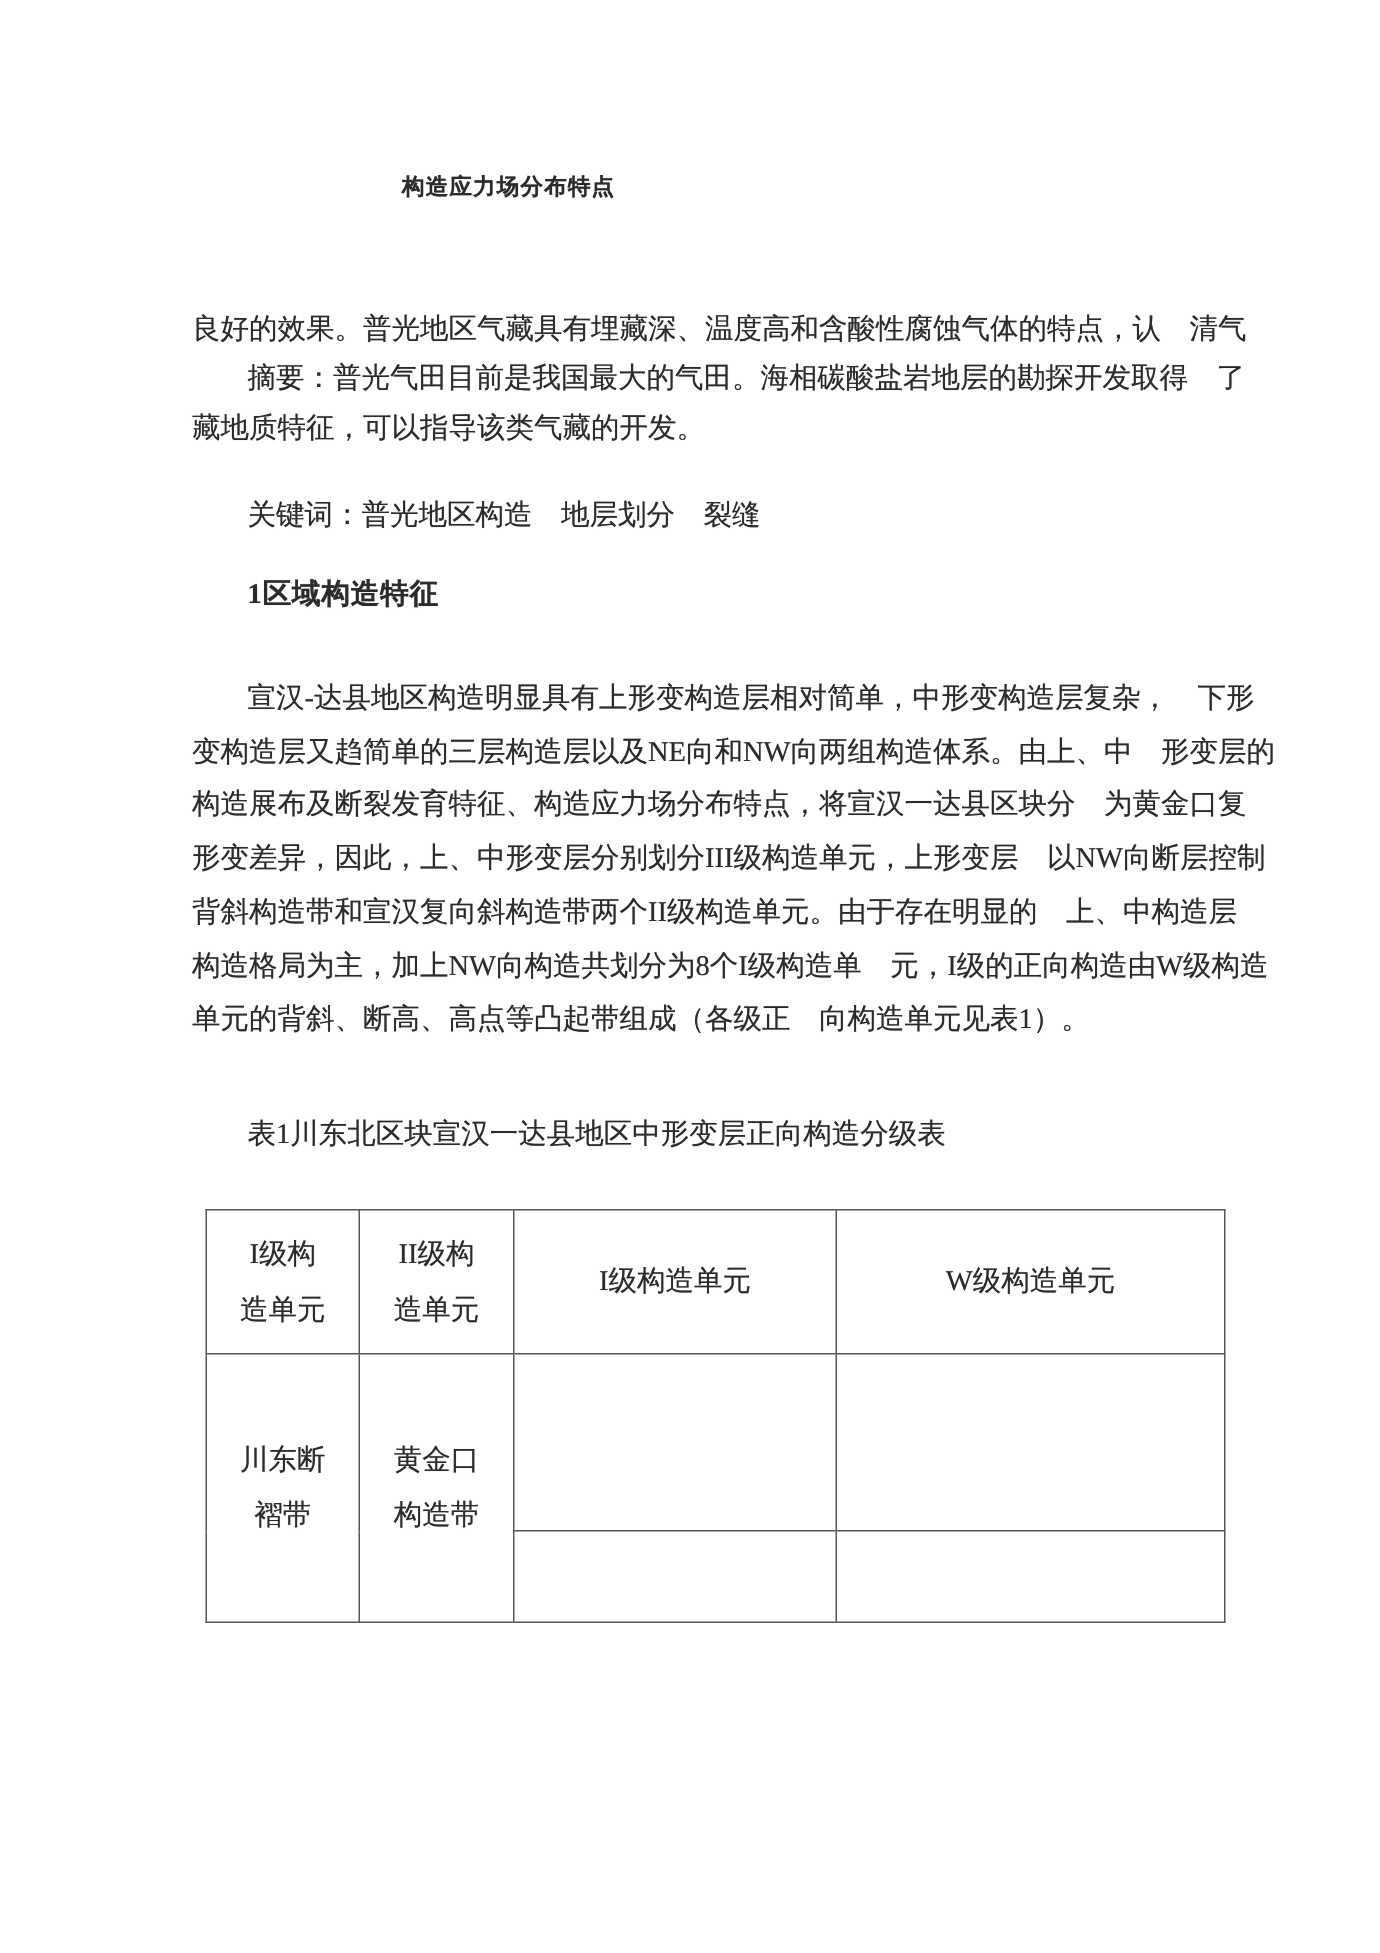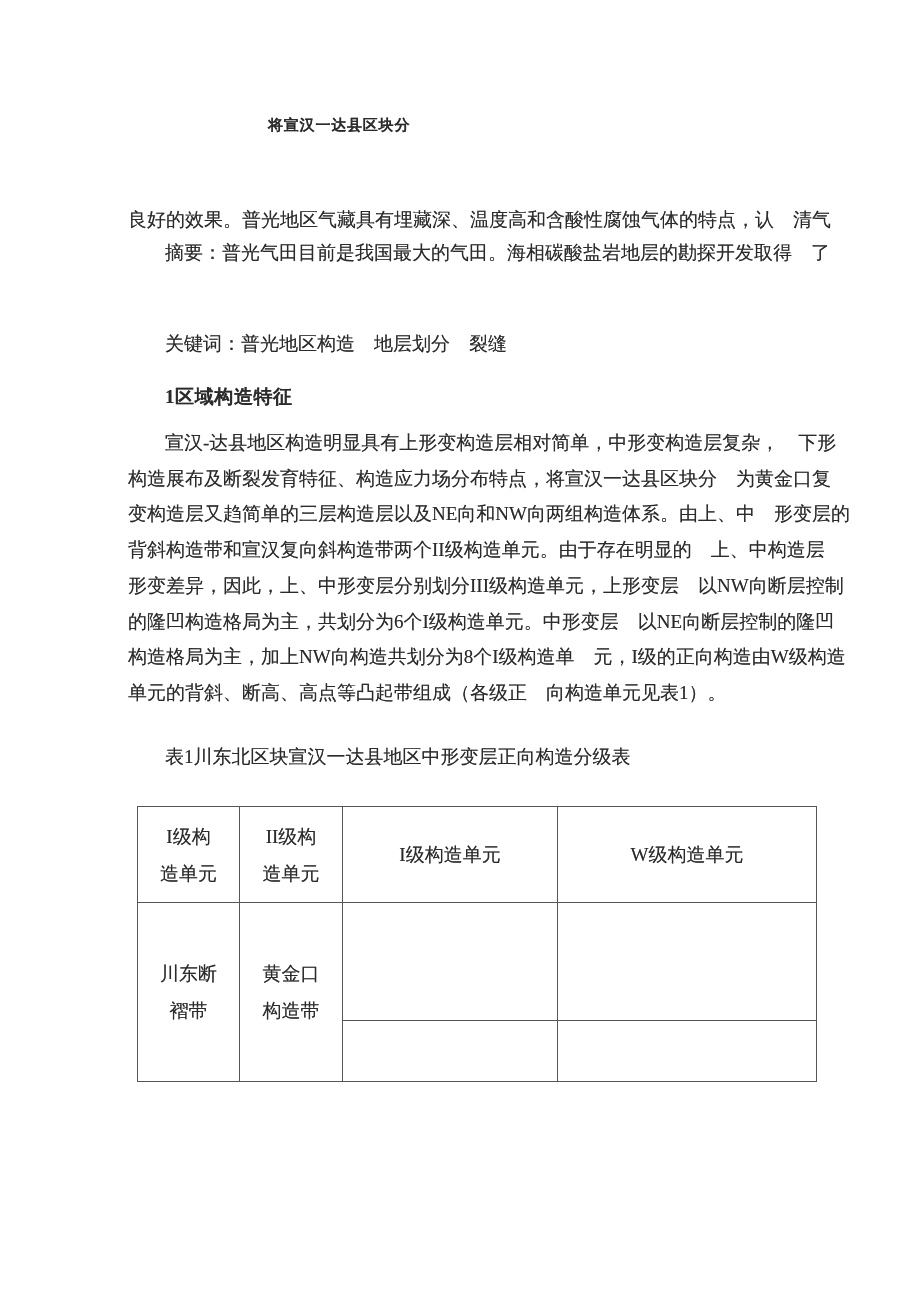--- a/index.html
+++ b/index.html
@@ -11,21 +11,21 @@
   }
   .abs{position:absolute;}
   .line{white-space:pre;line-height:inherit;}
   .ind{text-indent:37px;}
   .doc-title{
     left:268px;top:115px;font-size:15px;font-weight:bold;letter-spacing:0.8px;line-height:20px;white-space:pre;
   }
   .abstract-block{left:128px;top:203px;font-size:19px;line-height:33px;}
   .keywords-line{left:128px;top:327px;font-size:19px;line-height:33px;white-space:pre;text-indent:37px;text-align:center;}
   .section-heading{left:128px;top:380px;font-size:19px;font-weight:bold;letter-spacing:0.6px;line-height:33px;white-space:pre;text-indent:37px;}
-  .body-block{left:128px;top:425px;font-size:19px;line-height:35.7px;}
+  .body-block{left:128px;top:448px;font-size:19px;line-height:35.7px;}
   .table-caption{left:128px;top:740px;font-size:19px;line-height:33px;white-space:pre;text-indent:37px;}
 
   table.struct{
     position:absolute;left:137px;top:806px;
     border-collapse:collapse;table-layout:fixed;width:679px;
   }
   table.struct td{
     border:1px solid #565656;
     text-align:center;vertical-align:middle;
     font-size:19px;padding:0;overflow:hidden;
@@ -33,38 +33,38 @@
   col.c1{width:102px;} col.c2{width:103px;} col.c3{width:215px;} col.c4{width:259px;}
   tr.hdr{height:96px;} tr.r1{height:118px;} tr.r2{height:61px;}
   .cl{line-height:37px;white-space:pre;}
   td.tleft{text-align:left;}
   td.tleft .cl{padding-left:3px;}
   td.tleft .cl.ind2{text-indent:28px;}
 </style>
 </head>
 <body>
 
-<div class="abs doc-title">将宣汉一达县区块分</div>
+<div class="abs doc-title">构造应力场分布特点</div>
 
 <div class="abs abstract-block">
   <div class="line">良好的效果。普光地区气藏具有埋藏深、温度高和含酸性腐蚀气体的特点，认　清气</div>
   <div class="line ind">摘要：普光气田目前是我国最大的气田。海相碳酸盐岩地层的勘探开发取得　了</div>
+  <div class="line">藏地质特征，可以指导该类气藏的开发。</div>
 </div>
 
 <div class="abs keywords-line">关键词：普光地区构造　地层划分　裂缝</div>
 
 <div class="abs section-heading">1区域构造特征</div>
 
 <div class="abs body-block">
   <div class="line ind">宣汉-达县地区构造明显具有上形变构造层相对简单，中形变构造层复杂，　下形</div>
+  <div class="line">变构造层又趋简单的三层构造层以及NE向和NW向两组构造体系。由上、中　形变层的</div>
   <div class="line">构造展布及断裂发育特征、构造应力场分布特点，将宣汉一达县区块分　为黄金口复</div>
-  <div class="line">变构造层又趋简单的三层构造层以及NE向和NW向两组构造体系。由上、中　形变层的</div>
+  <div class="line">形变差异，因此，上、中形变层分别划分III级构造单元，上形变层　以NW向断层控制</div>
   <div class="line">背斜构造带和宣汉复向斜构造带两个II级构造单元。由于存在明显的　上、中构造层</div>
-  <div class="line">形变差异，因此，上、中形变层分别划分III级构造单元，上形变层　以NW向断层控制</div>
-  <div class="line">的隆凹构造格局为主，共划分为6个I级构造单元。中形变层　以NE向断层控制的隆凹</div>
   <div class="line">构造格局为主，加上NW向构造共划分为8个I级构造单　元，I级的正向构造由W级构造</div>
   <div class="line">单元的背斜、断高、高点等凸起带组成（各级正　向构造单元见表1）。</div>
 </div>
 
 <div class="abs table-caption">表1川东北区块宣汉一达县地区中形变层正向构造分级表</div>
 
 <table class="struct">
   <colgroup>
       <col class="c1">
       <col class="c2">

